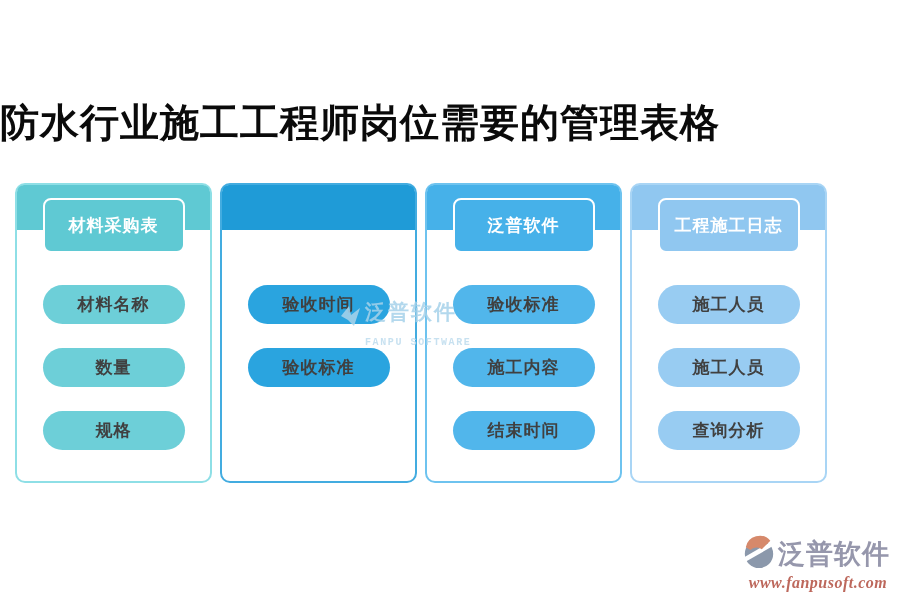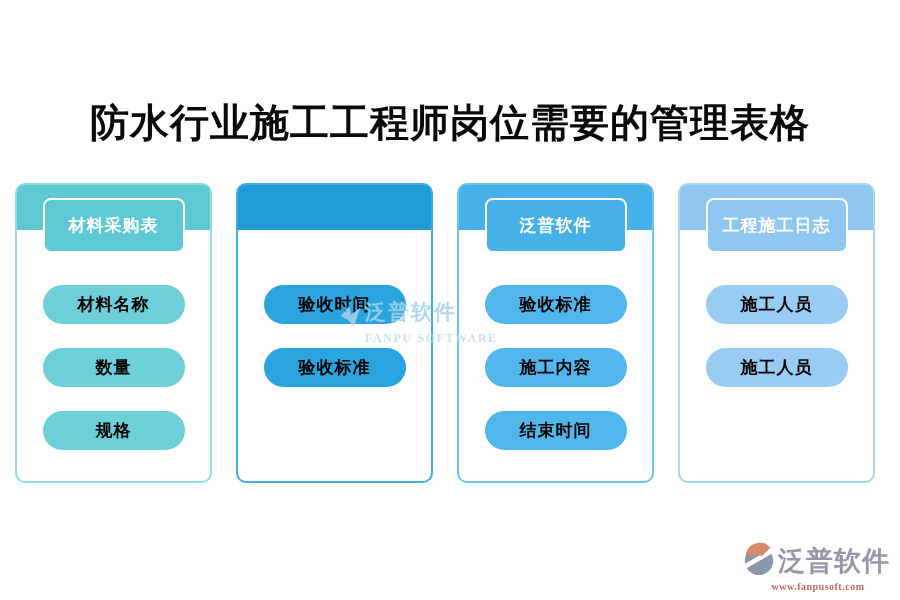--- a/index.html
+++ b/index.html
@@ -7,31 +7,31 @@
     width: 900px; height: 600px;
     background: #ffffff;
     font-family: "Liberation Sans", sans-serif;
     overflow: hidden;
   }
   .stage { position: relative; width: 900px; height: 600px; background: #ffffff; }
 
   
   .page-title {
     position: absolute; top: 100px; left: 0; width: 100%;
-    margin: 0; text-align: center;
+    margin: 0; 
     font-family: "Liberation Serif", serif;
     font-size: 39px; font-weight: bold; color: #0a0a0a;
     letter-spacing: 1px; line-height: 1.2;
   }
 
   
   .cards-row {
     position: absolute; left: 15px; top: 183px;
     width: 860px; height: 300px;
-    display: flex; gap: 24px;
+    display: flex; gap: 8px;
   }
   .card {
     position: relative;
     width: 193px; height: 296px;
     background: #ffffff;
     border: 2px solid var(--border);
     border-radius: 10px;
     flex: none;
   }
   .card-band {
@@ -54,58 +54,58 @@
     box-sizing: content-box;
   }
   .pill-list {
     position: absolute; top: 100px; left: 0; right: 0;
     display: flex; flex-direction: column; align-items: center; gap: 24px;
   }
   .pill {
     width: 142px; height: 39px;
     background: var(--pill);
     border-radius: 20px;
-    color: #000000;
+    color: #404040;
     font-family: "Liberation Serif", serif;
     font-size: 17px; font-weight: bold; letter-spacing: 1px;
     display: flex; align-items: center; justify-content: center;
   }
 
   
   .watermark {
     position: absolute; left: 340px; top: 301px;
     display: flex; align-items: flex-start; gap: 3px;
     z-index: 5; opacity: 0.85; pointer-events: none;
   }
   .wm-icon { display: block; margin-top: 3px; }
   .wm-text { display: flex; flex-direction: column; }
   .wm-name {
     font-family: "Liberation Serif", serif;
     font-size: 21px; font-weight: bold; line-height: 1.05;
     color: #a6d2ea; letter-spacing: 2px;
   }
   .wm-sub {
-    font-family: Liberation Serif, serif;
-    font-size: 12px; font-weight: bold;
-    color: #bedcee; letter-spacing: 1.6px; margin-top: 8px;
+    font-family: Liberation Mono, monospace;
+    font-size: 10px; font-weight: bold;
+    color: #bedcee; letter-spacing: 1.6px; margin-top: 14px;
   }
 
   
   .logo { position: absolute; right: 6px; bottom: 8px; width: 152px; }
   .logo-top { display: flex; align-items: center; gap: 2px; }
   .logo-icon { display: block; }
   .logo-name {
     font-family: "Liberation Serif", serif;
     font-size: 27px; font-weight: bold; line-height: 1;
     letter-spacing: 1px;
   }
   .logo-url {
     font-family: "Liberation Serif", serif;
-    font-size: 10px; font-weight: bold;
-    letter-spacing: 0.5px; text-align: center; margin-top: 0px;
+    font-size: 16px; font-weight: bold;
+    letter-spacing: 0.5px; text-align: center; margin-top: 0px; font-style: italic;
   }
 </style>
 </head>
 <body>
 
 <div class="stage">
 
   <h1 class="page-title">防水行业施工工程师岗位需要的管理表格</h1>
 
   <div class="cards-row">
@@ -136,20 +136,21 @@
           <div class="pill">结束时间</div>
         </div>
   </div>
 
   <div class="card" style="--band: #90c7f0; --pill: #98ccf2; --border: #a9d5f5;">
     <div class="card-band"></div>
     <div class="card-header">工程施工日志</div>
     <div class="pill-list">
           <div class="pill">施工人员</div>
           <div class="pill">施工人员</div>
+          <div class="pill">查询分析</div>
         </div>
   </div>
 </div>
 
   <div class="watermark">
     <span class="wm-icon">
       <svg width="22" height="26" viewBox="0 0 22 26">
         <path d="M1 12 L9 2 L11 11 L20 4 L14 22 L8 16 Z" fill="#a9d3ea"></path>
       </svg>
     </span>

